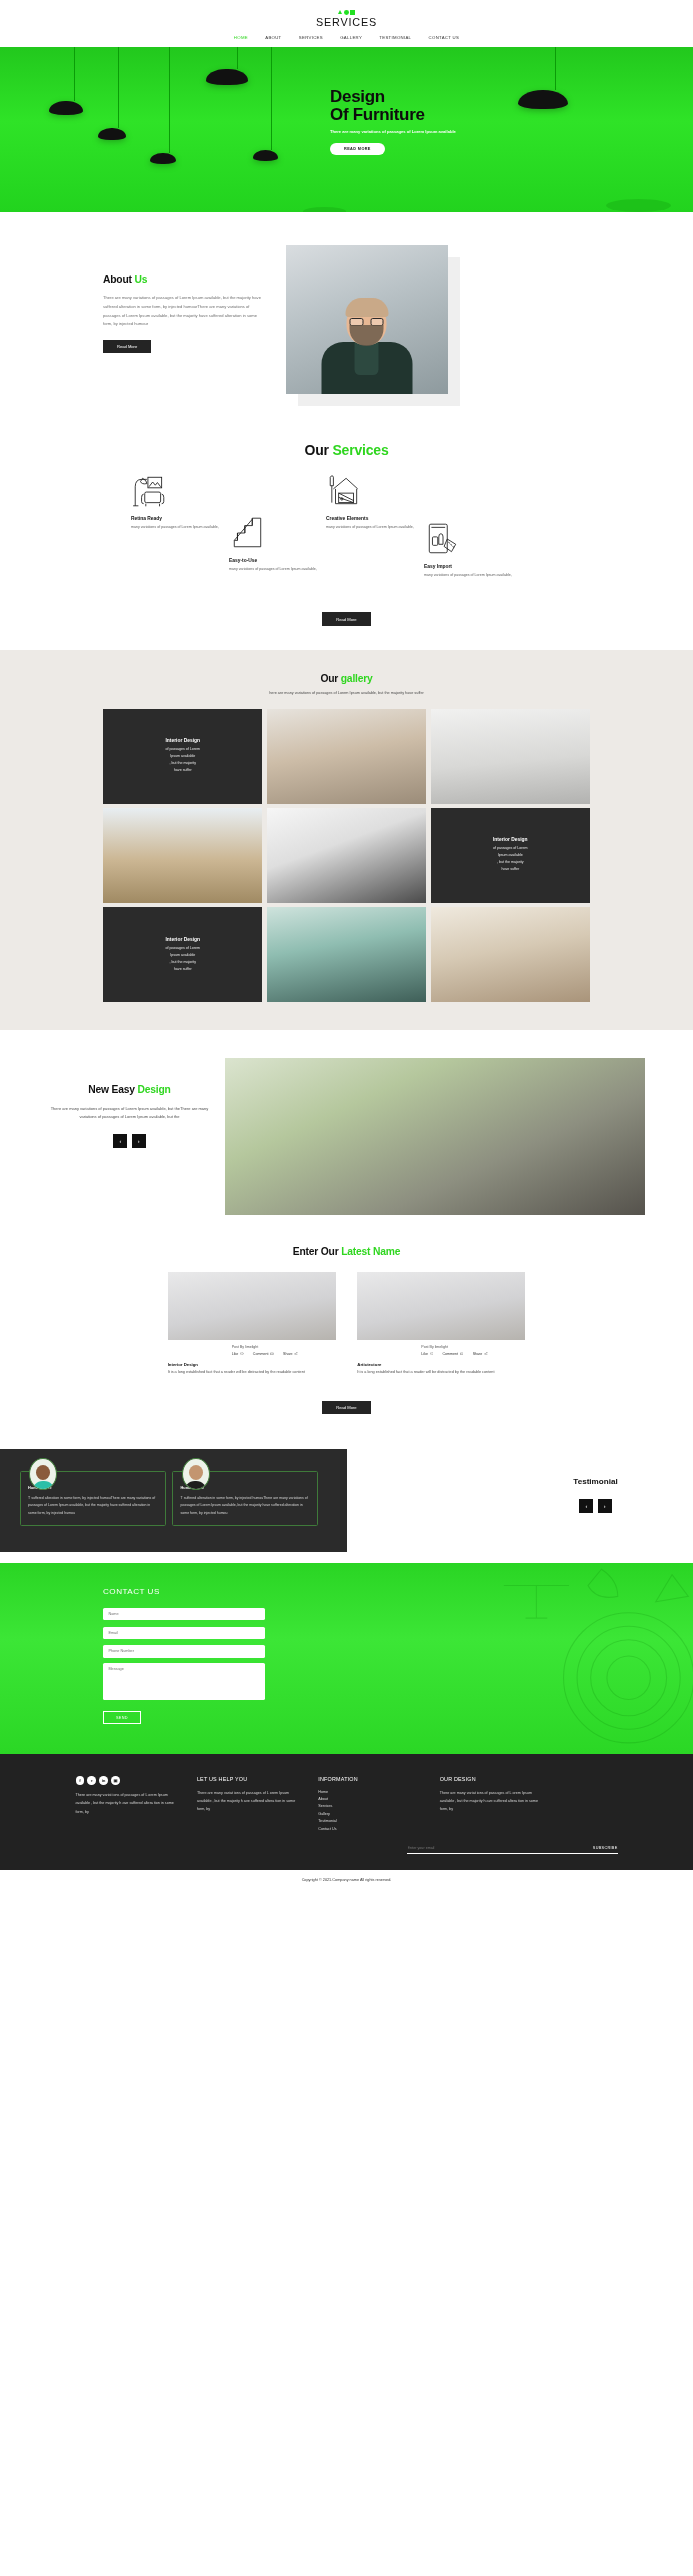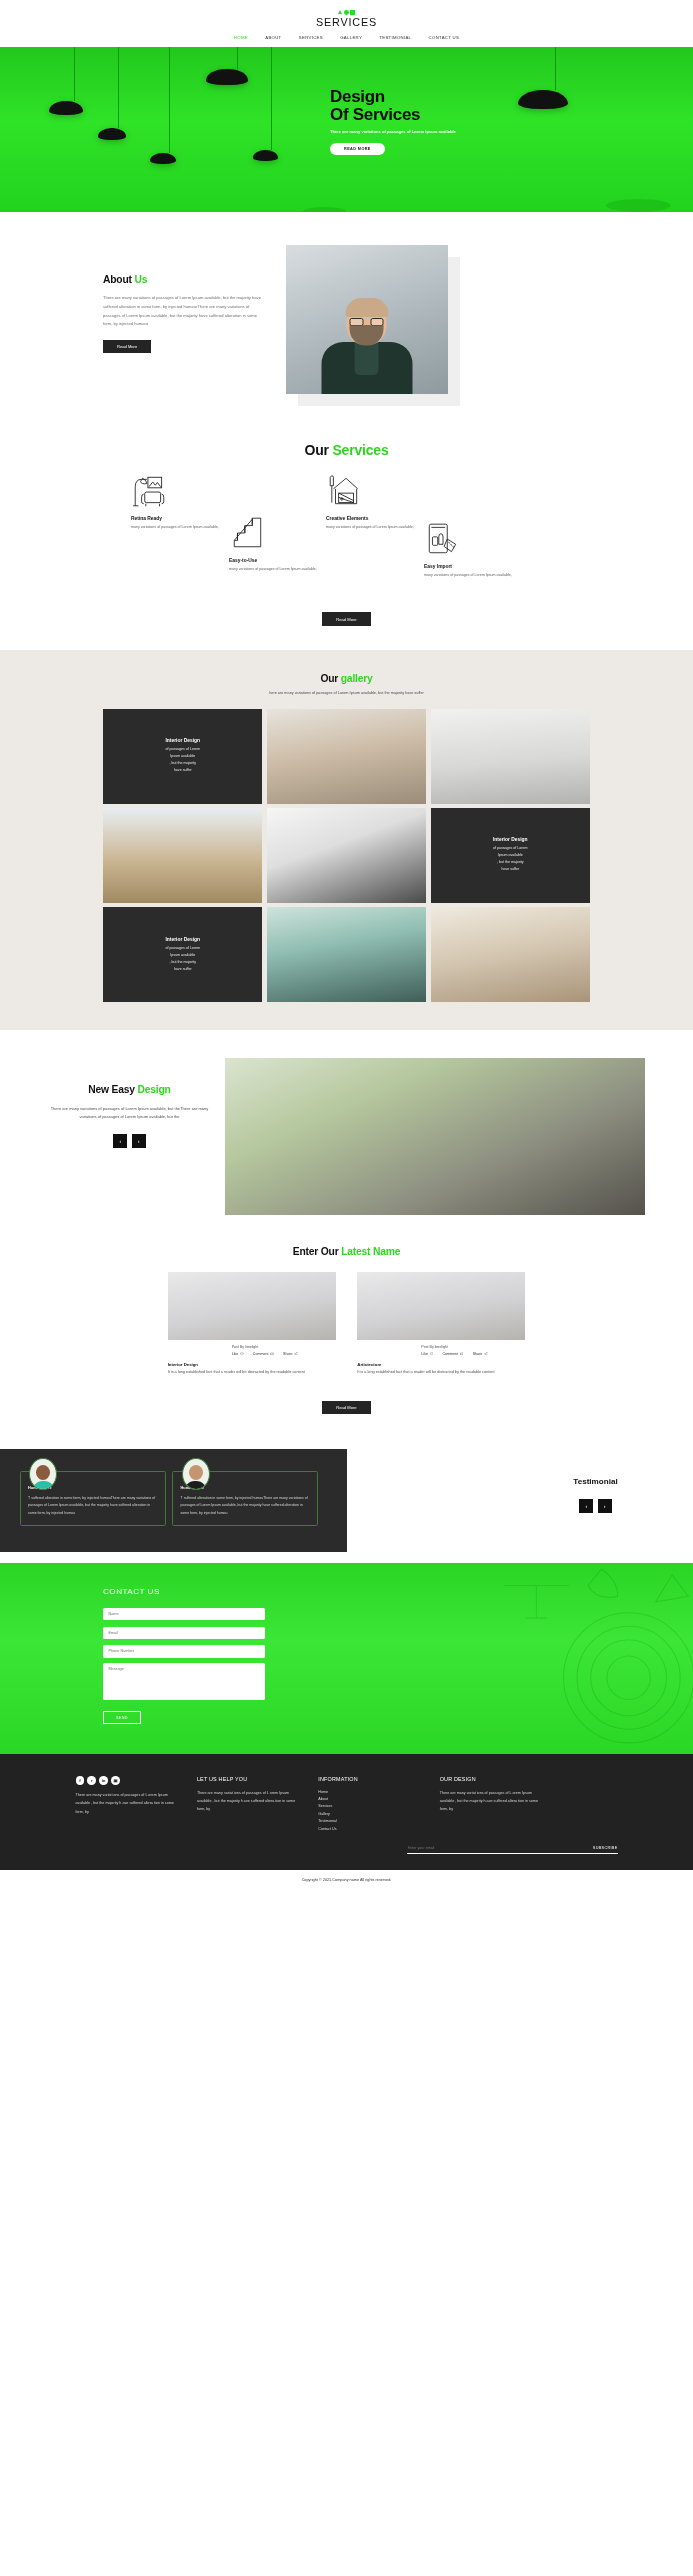--- a/index.html
+++ b/index.html
@@ -227,21 +227,21 @@
       <div class="cord" style="height:43px;"></div>
       <div class="shade" style="width:50px;height:18.4px;margin-left:-24.4px;"></div>
     </div>
     <div class="disc" style="left:606px;top:152px;width:65px;height:13px;"></div>
     <div class="disc" style="left:303px;top:160px;width:43px;height:8.7px;"></div>
 
     <div class="hero-inner">
       <div class="hero-copy">
         <h1>
           <span>Design</span><br>
-          <span>Of Services</span>
+          <span>Of Furniture</span>
         </h1>
         <p>There are many variations of passages of Lorem Ipsum available</p>
         <button class="hero-btn">READ MORE</button>
       </div>
     </div>
   </section>
 
   <section class="about">
     <div class="container">
       <div class="about-row">

